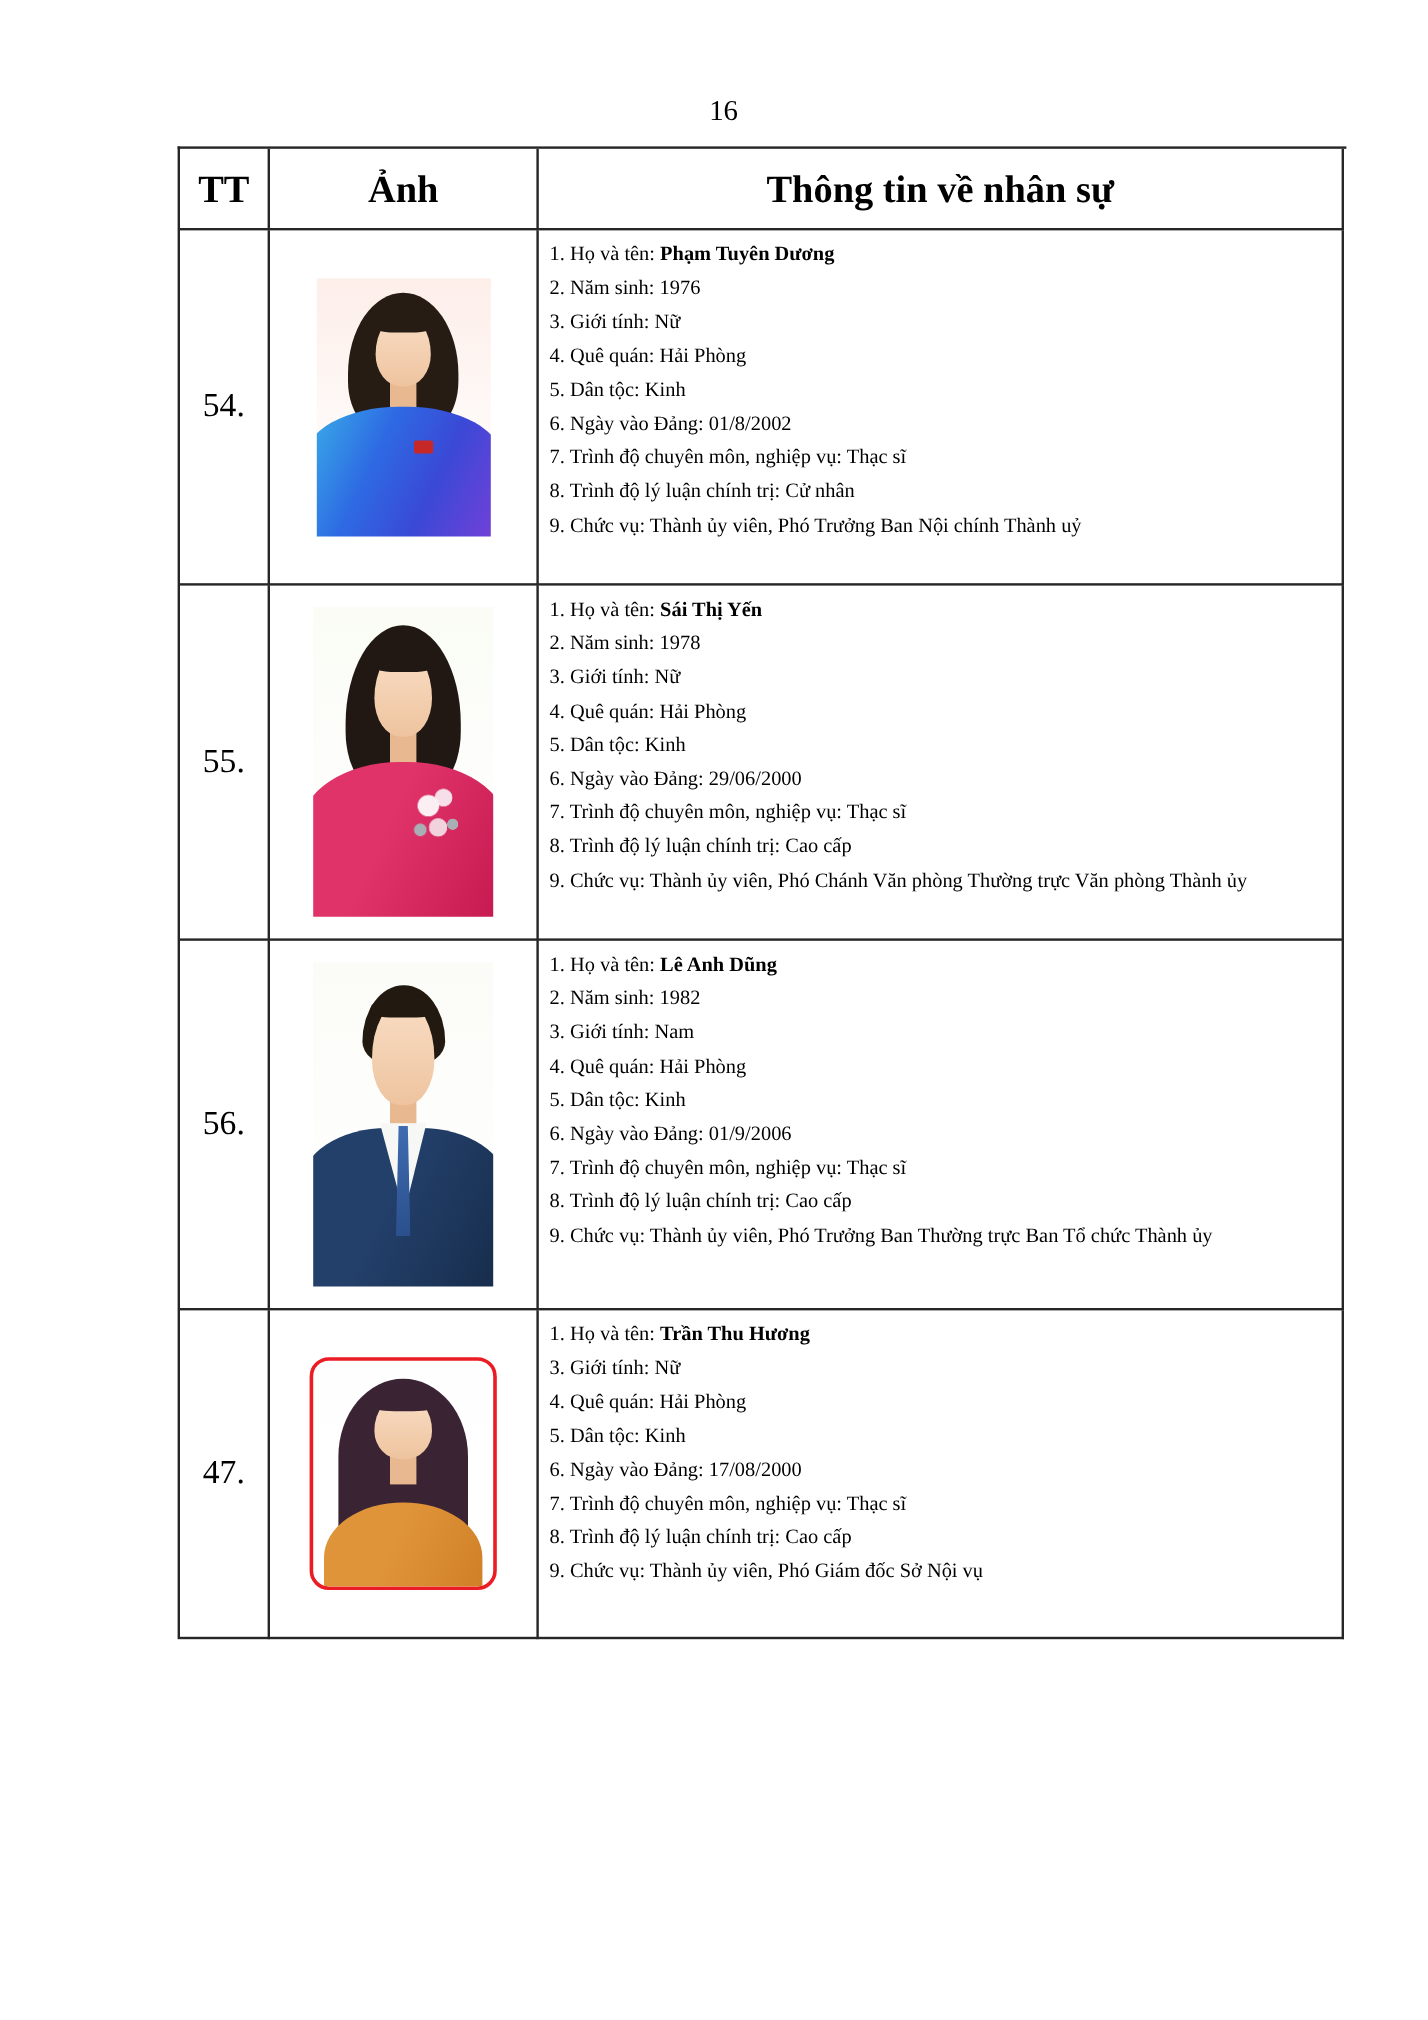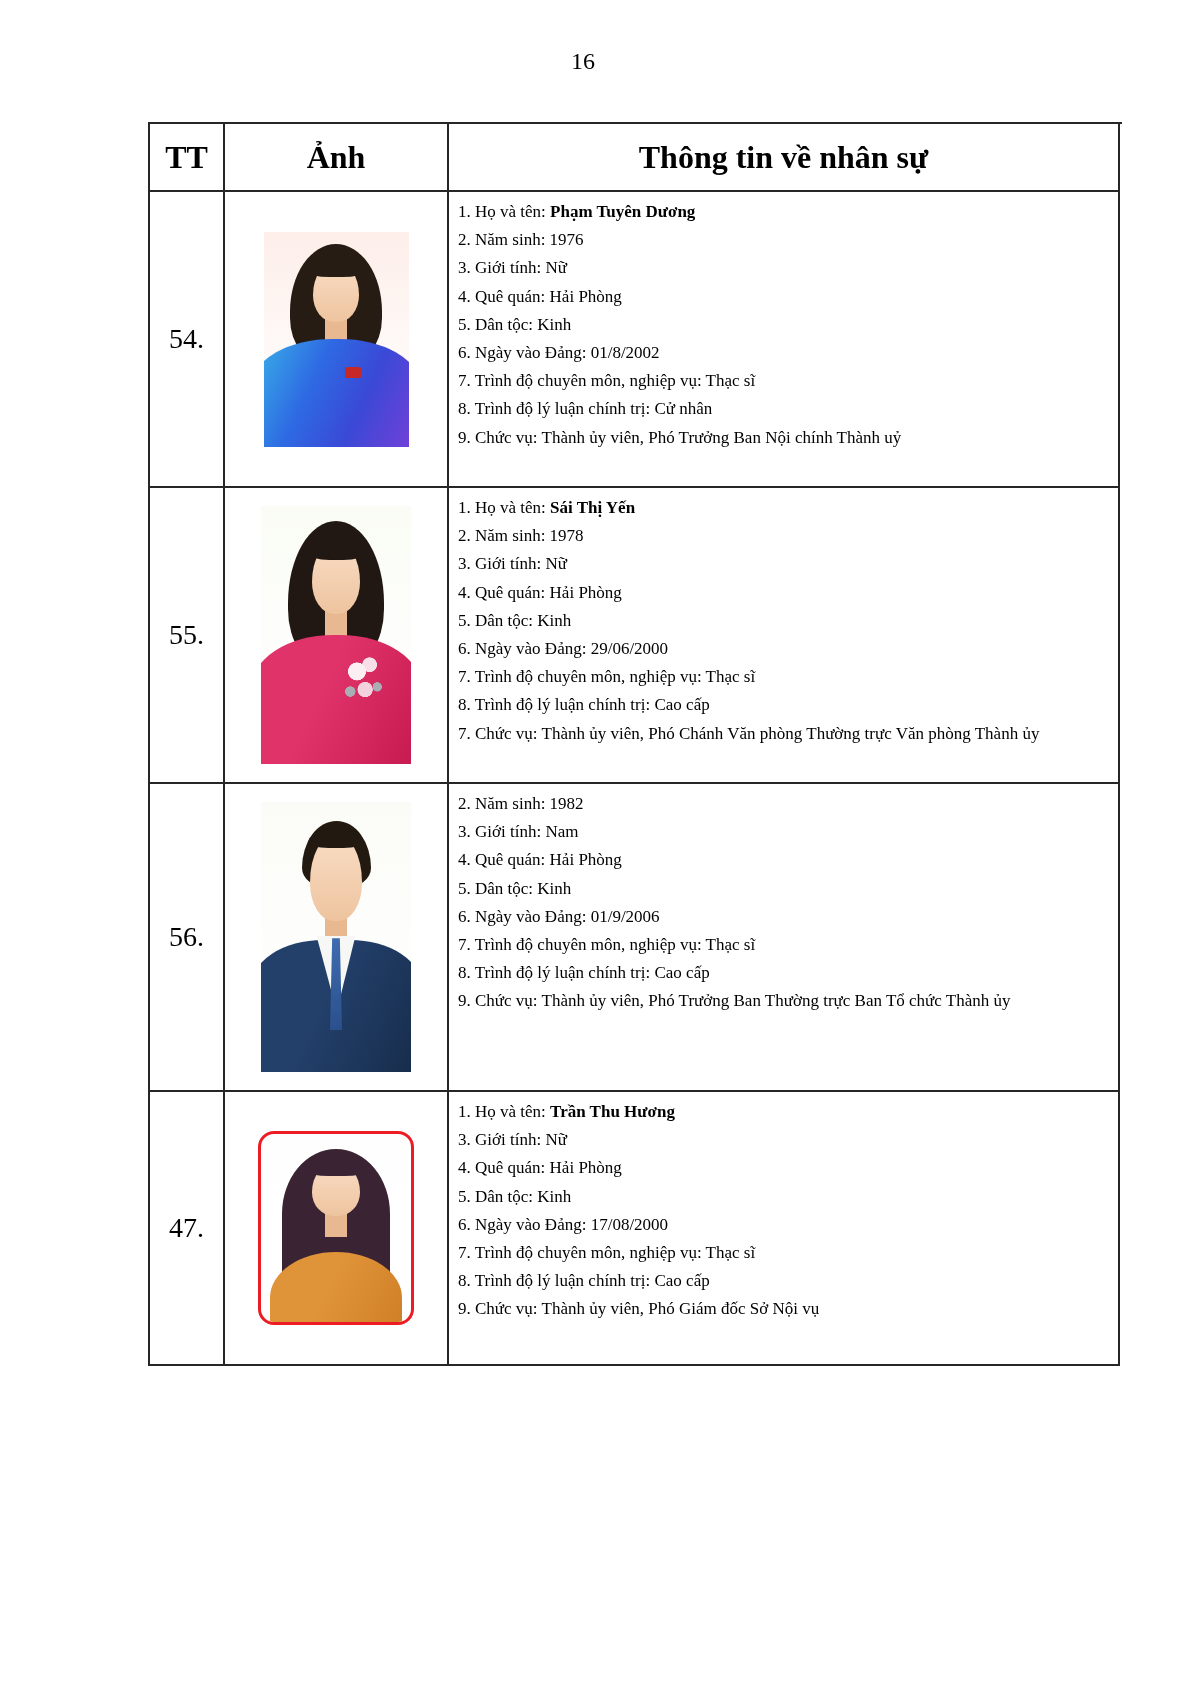--- a/index.html
+++ b/index.html
@@ -2,22 +2,23 @@
 <html><head>
 <meta charset="utf-8">
 <style>
   html,body{margin:0;padding:0;background:#e8e8e8;}
   .page{
     width:1190px;height:1683px;position:relative;background:#ffffff;
     font-family:"Liberation Serif","DejaVu Serif",serif;color:#000;
     margin:0 auto;overflow:hidden;
   }
   .page-number{
-    position:absolute;top:48px;left:0;width:1166px;text-align:center;
+    position:absolute;top:80px;left:0;width:1166px;text-align:center;
     font-size:24px;
+    padding-left:20px;
   }
   .ptable{
     position:absolute;left:148px;top:122px;width:972px;
     border-top:2px solid #262626;border-left:2px solid #262626;
   }
   .trow{display:grid;grid-template-columns:75px 224px 671px;}
   .cell{
     box-sizing:border-box;
     border-right:2px solid #262626;border-bottom:2px solid #262626;
   }
@@ -144,21 +145,21 @@
     <div class="cell info-cell">
       <div class="line name-line"><span>1. Họ và tên: </span><b>Sái Thị Yến</b></div>
       <div class="lines-holder">
               <div class="line">2. Năm sinh: 1978</div>
               <div class="line">3. Giới tính: Nữ</div>
               <div class="line">4. Quê quán: Hải Phòng</div>
               <div class="line">5. Dân tộc: Kinh</div>
               <div class="line">6. Ngày vào Đảng: 29/06/2000</div>
               <div class="line">7. Trình độ chuyên môn, nghiệp vụ: Thạc sĩ</div>
               <div class="line">8. Trình độ lý luận chính trị: Cao cấp</div>
-              <div class="line">7. Chức vụ: Thành ủy viên, Phó Chánh Văn phòng Thường trực Văn phòng Thành ủy</div>
+              <div class="line">9. Chức vụ: Thành ủy viên, Phó Chánh Văn phòng Thường trực Văn phòng Thành ủy</div>
             </div>
     </div>
   </div>
 
   <div class="trow">
     <div class="cell tt-cell">
       <span>56.</span>
     </div>
     <div class="cell photo-cell">
       <div class="photo male-suit" style="width: 150px; height: 270px; --bg: #fbfbf7; --hair: #221910; --outfit: #23406b; --outfit2: #152a47;">
@@ -166,20 +167,21 @@
         <div class="neck"></div>
         <div class="face"></div>
         <div class="hair-front"></div>
         <div class="body"></div>
         <div class="shirt"></div>
         <div class="tie"></div>
 
       </div>
     </div>
     <div class="cell info-cell">
+      <div class="line name-line"><span>1. Họ và tên: </span><b>Lê Anh Dũng</b></div>
       <div class="lines-holder">
               <div class="line">2. Năm sinh: 1982</div>
               <div class="line">3. Giới tính: Nam</div>
               <div class="line">4. Quê quán: Hải Phòng</div>
               <div class="line">5. Dân tộc: Kinh</div>
               <div class="line">6. Ngày vào Đảng: 01/9/2006</div>
               <div class="line">7. Trình độ chuyên môn, nghiệp vụ: Thạc sĩ</div>
               <div class="line">8. Trình độ lý luận chính trị: Cao cấp</div>
               <div class="line">9. Chức vụ: Thành ủy viên, Phó Trưởng Ban Thường trực Ban Tổ chức Thành ủy</div>
             </div>

